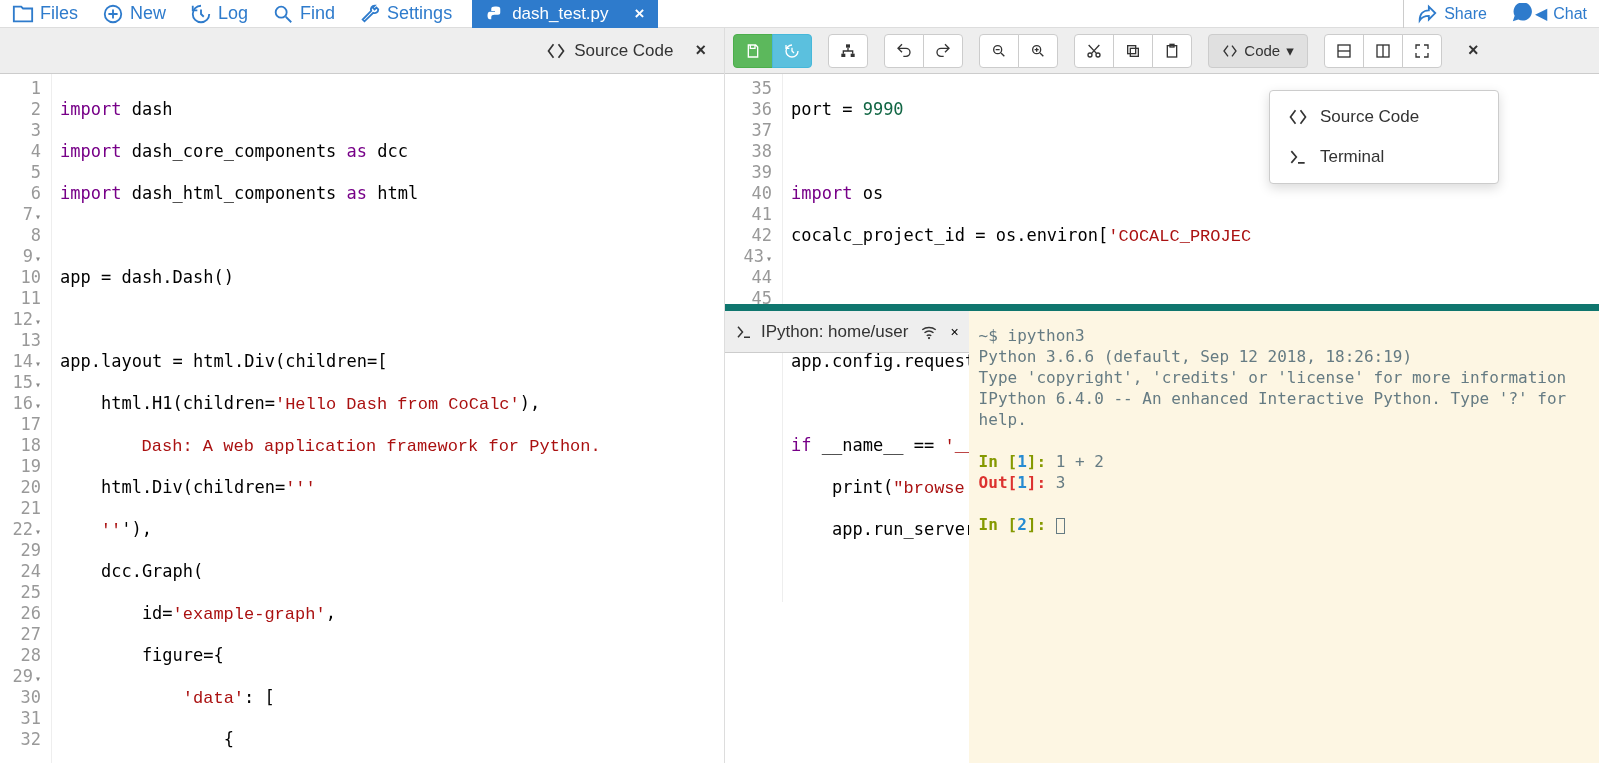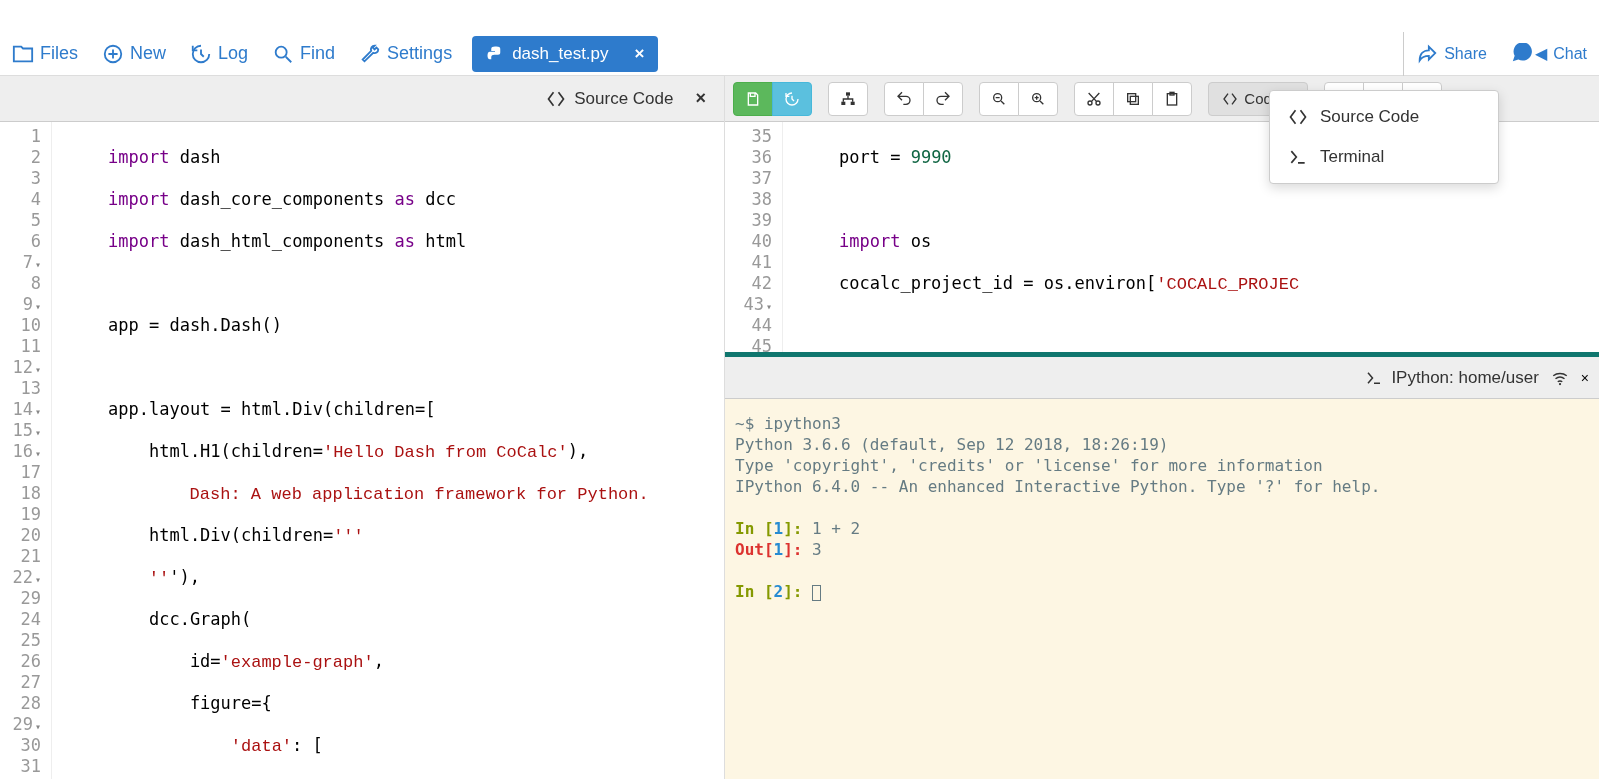--- a/index.html
+++ b/index.html
@@ -7,24 +7,23 @@
   font-family: -apple-system, BlinkMacSystemFont, "Segoe UI", Arial, sans-serif;
   font-size: 14px;
   width: 1599px;
   height: 779px;
   overflow: hidden;
   background: #fff;
 }
 .topbar {
   display: flex;
   align-items: center;
-  height: 44px;
+  height: 28px;
   border-bottom: 1px solid #ddd;
   background: #fff;
-  margin-top: 32px;
 }
 .topbar .menu-item {
   display: flex;
   align-items: center;
   padding: 0 12px;
   height: 44px;
   color: #2e7bcc;
   font-size: 18px;
   cursor: pointer;
   gap: 6px;
@@ -143,29 +142,28 @@
   border-right: 1px solid #eee;
   user-select: none;
 }
 .gutter .ln { height: 21px; }
 .gutter .fold::after { content: "▾"; font-size: 10px; color: #888; margin-left: 2px; }
 .code {
   flex: 1;
   padding: 4px 4px 20px 8px;
   white-space: pre;
   overflow: hidden;
-  margin-left: 48px;
 }
 .code .line { height: 21px; }
 .kw { color: #708; }
 .str { color: #a11; font-family: Liberation Mono, monospace; }
 .num { color: #164; }
 .right-top { height: 230px; display: flex; flex-direction: column; }
 .right-code { flex: 1; display: flex; font-family: "Menlo","Consolas",monospace; font-size: 17px; line-height: 21px; }
-.terminal-pane { flex: 1; display: flex; flex-direction: column; border-top: 5px solid #0f766e; }
+.terminal-pane { flex: 1; display: flex; flex-direction: row; border-top: 7px solid #0f766e; }
 .terminal-header {
   height: 42px;
   background: #eee;
   display: flex;
   align-items: center;
   justify-content: flex-end;
   padding: 0 10px;
   gap: 12px;
   border-bottom: 1px solid #ccc;
 }

